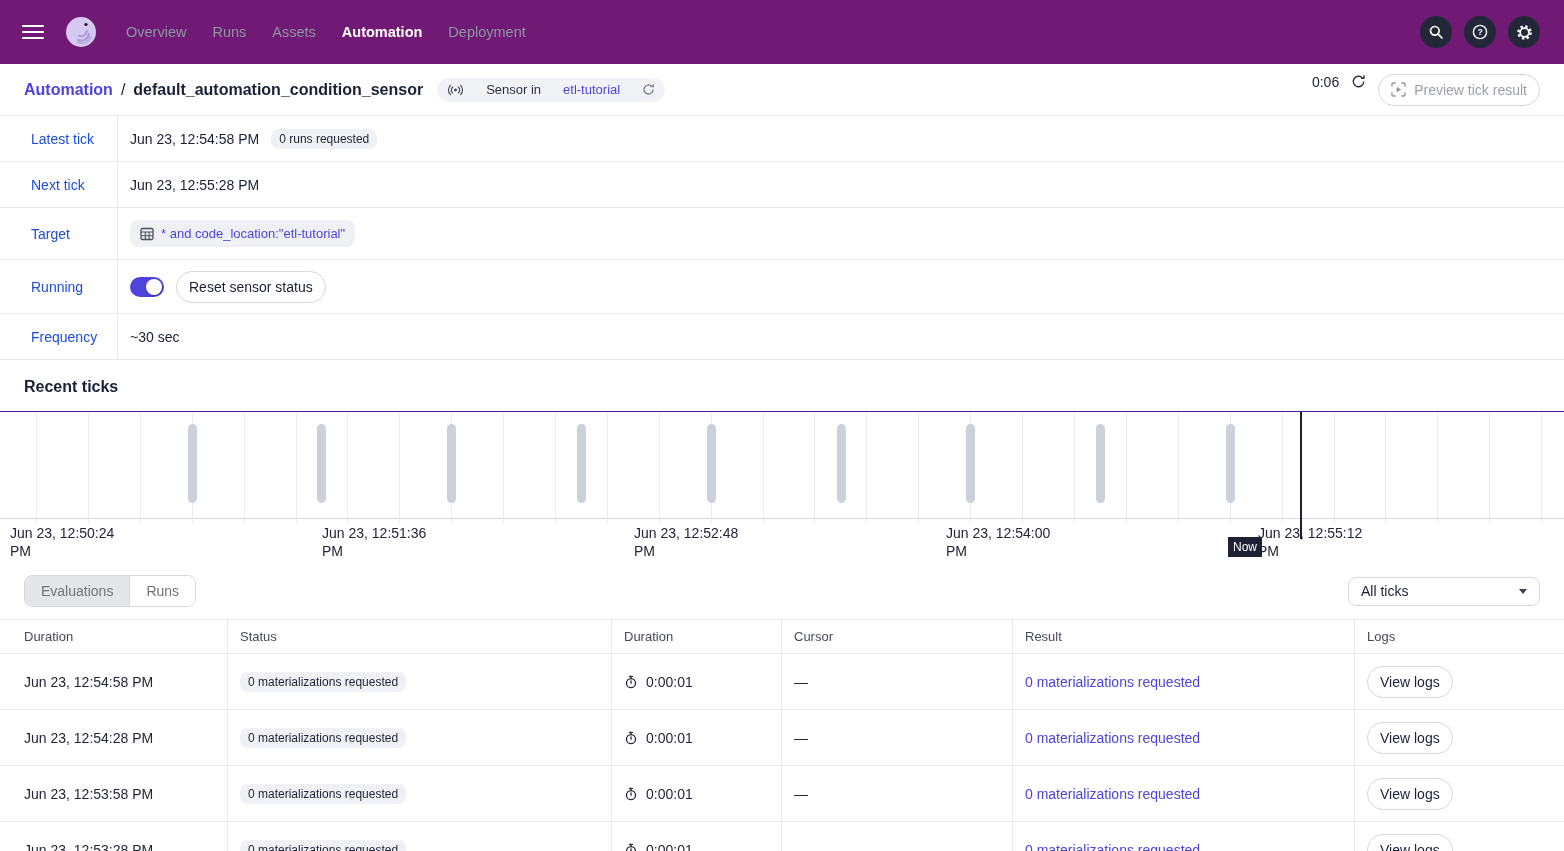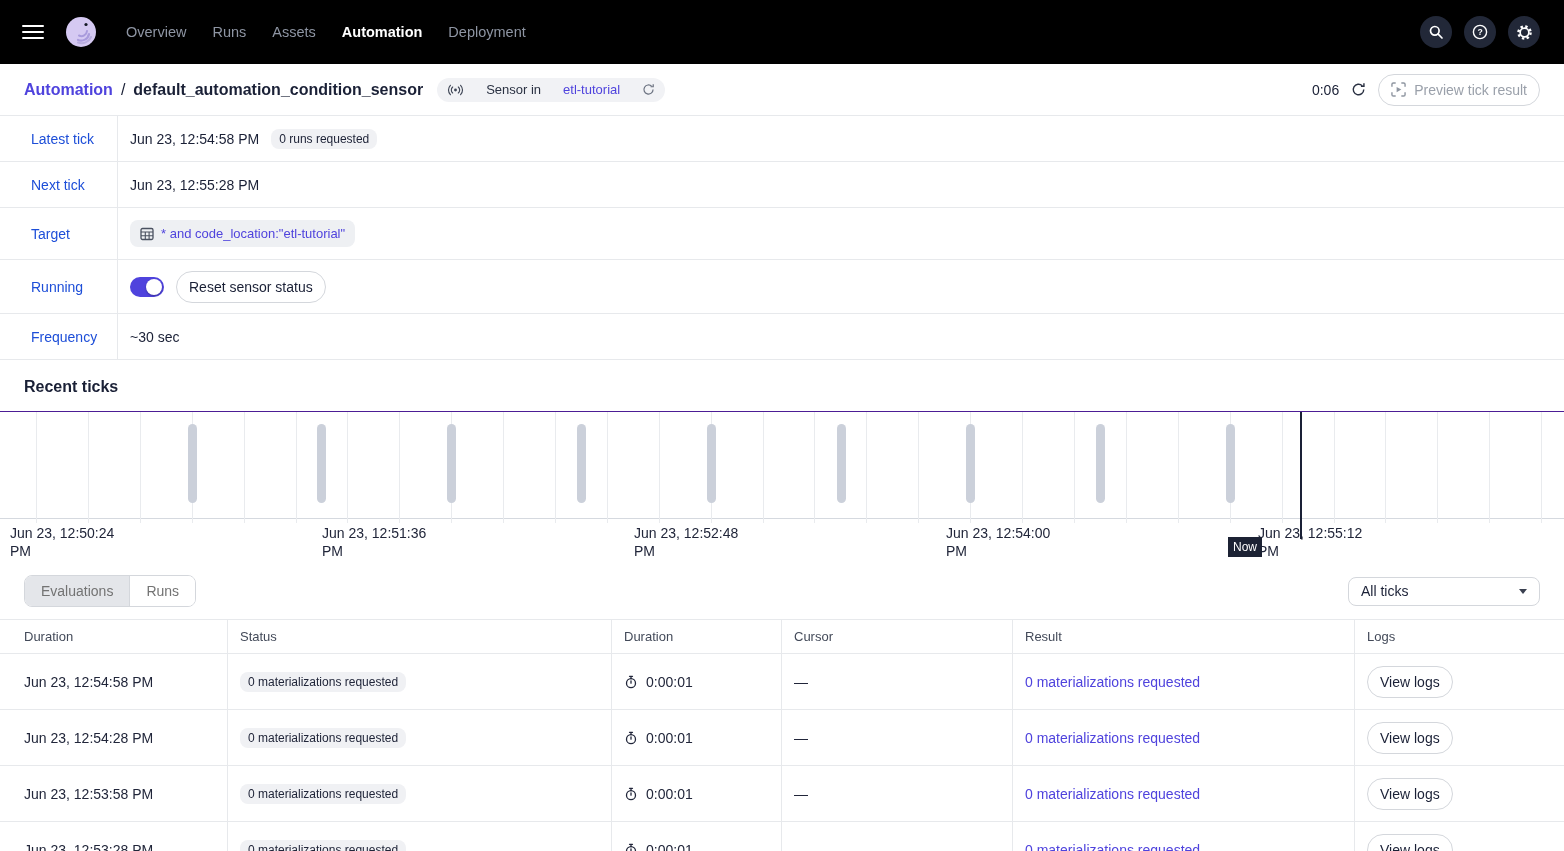--- a/index.html
+++ b/index.html
@@ -1,39 +1,39 @@
 <!DOCTYPE html>
 <html><head>
 <meta charset="utf-8">
 <style>
   * { margin:0; padding:0; box-sizing:border-box; }
   html,body { width:1564px; height:851px; overflow:hidden; background:#fff;
     font-family:"Liberation Sans", sans-serif; color:#1a2036; }
 
   
-  .topnav { height:64px; background:#000000; display:flex; align-items:center; padding:0 24px 0 22px; }
+  .topnav { height:64px; background:#701a75; display:flex; align-items:center; padding:0 24px 0 22px; }
   .burger { width:22px; display:flex; flex-direction:column; gap:3.5px; cursor:pointer; margin-right:18px; }
   .burger div { height:2.4px; background:#fff; border-radius:1px; }
   .logo { width:38px; height:38px; margin-right:26px; cursor:pointer; }
   .navitems { display:flex; gap:26px; align-items:center; }
   .navitem { font-size:14.5px; color:#8e95a3; cursor:pointer; font-weight:500; }
   .navitem.active { color:#ffffff; font-weight:700; }
   .nav-right { margin-left:auto; display:flex; gap:12px; }
   .icon-circle { width:32px; height:32px; border-radius:50%; background:#222838; display:flex;
     align-items:center; justify-content:center; cursor:pointer; color:#fff; }
 
   
   .pagehead { height:52px; display:flex; align-items:center; padding:0 24px; border-bottom:1px solid #e7e9ec; }
   .crumb-link { color:#4f43dd; font-size:16px; font-weight:600; cursor:pointer; }
   .crumb-sep { margin:0 8px; font-size:16px; color:#1a2036; }
   .crumb-name { font-size:16px; font-weight:700; color:#1a2036; }
   .sensor-badge { margin-left:14px; background:#f1f2f5; border-radius:12px; height:24px;
     display:flex; align-items:center; gap:22px; padding:0 10px; font-size:13px; color:#2a3142; }
   .sensor-badge a { color:#4f43dd; text-decoration:none; cursor:pointer; }
-  .head-right { margin-left:auto; display:flex; align-items:center; gap:12px; }
+  .head-right { margin-left:auto; display:flex; gap:12px; }
   .countdown { font-size:14px; color:#1a2036; }
   .refresh-dark { color:#2a3142; cursor:pointer; display:flex; }
   .refresh-gray { color:#6b7280; cursor:pointer; display:flex; }
   .btn { background:#fff; border:1px solid #d4d7dc; border-radius:16px; height:32px; display:inline-flex;
     align-items:center; gap:8px; padding:0 12px; font-size:14px; color:#1a2036; cursor:pointer;
     font-family:"Liberation Sans", sans-serif; }
   .btn.disabled { color:#9aa0aa; cursor:default; }
 
   
   .detail-row { display:flex; border-bottom:1px solid #e7e9ec; align-items:center; }

